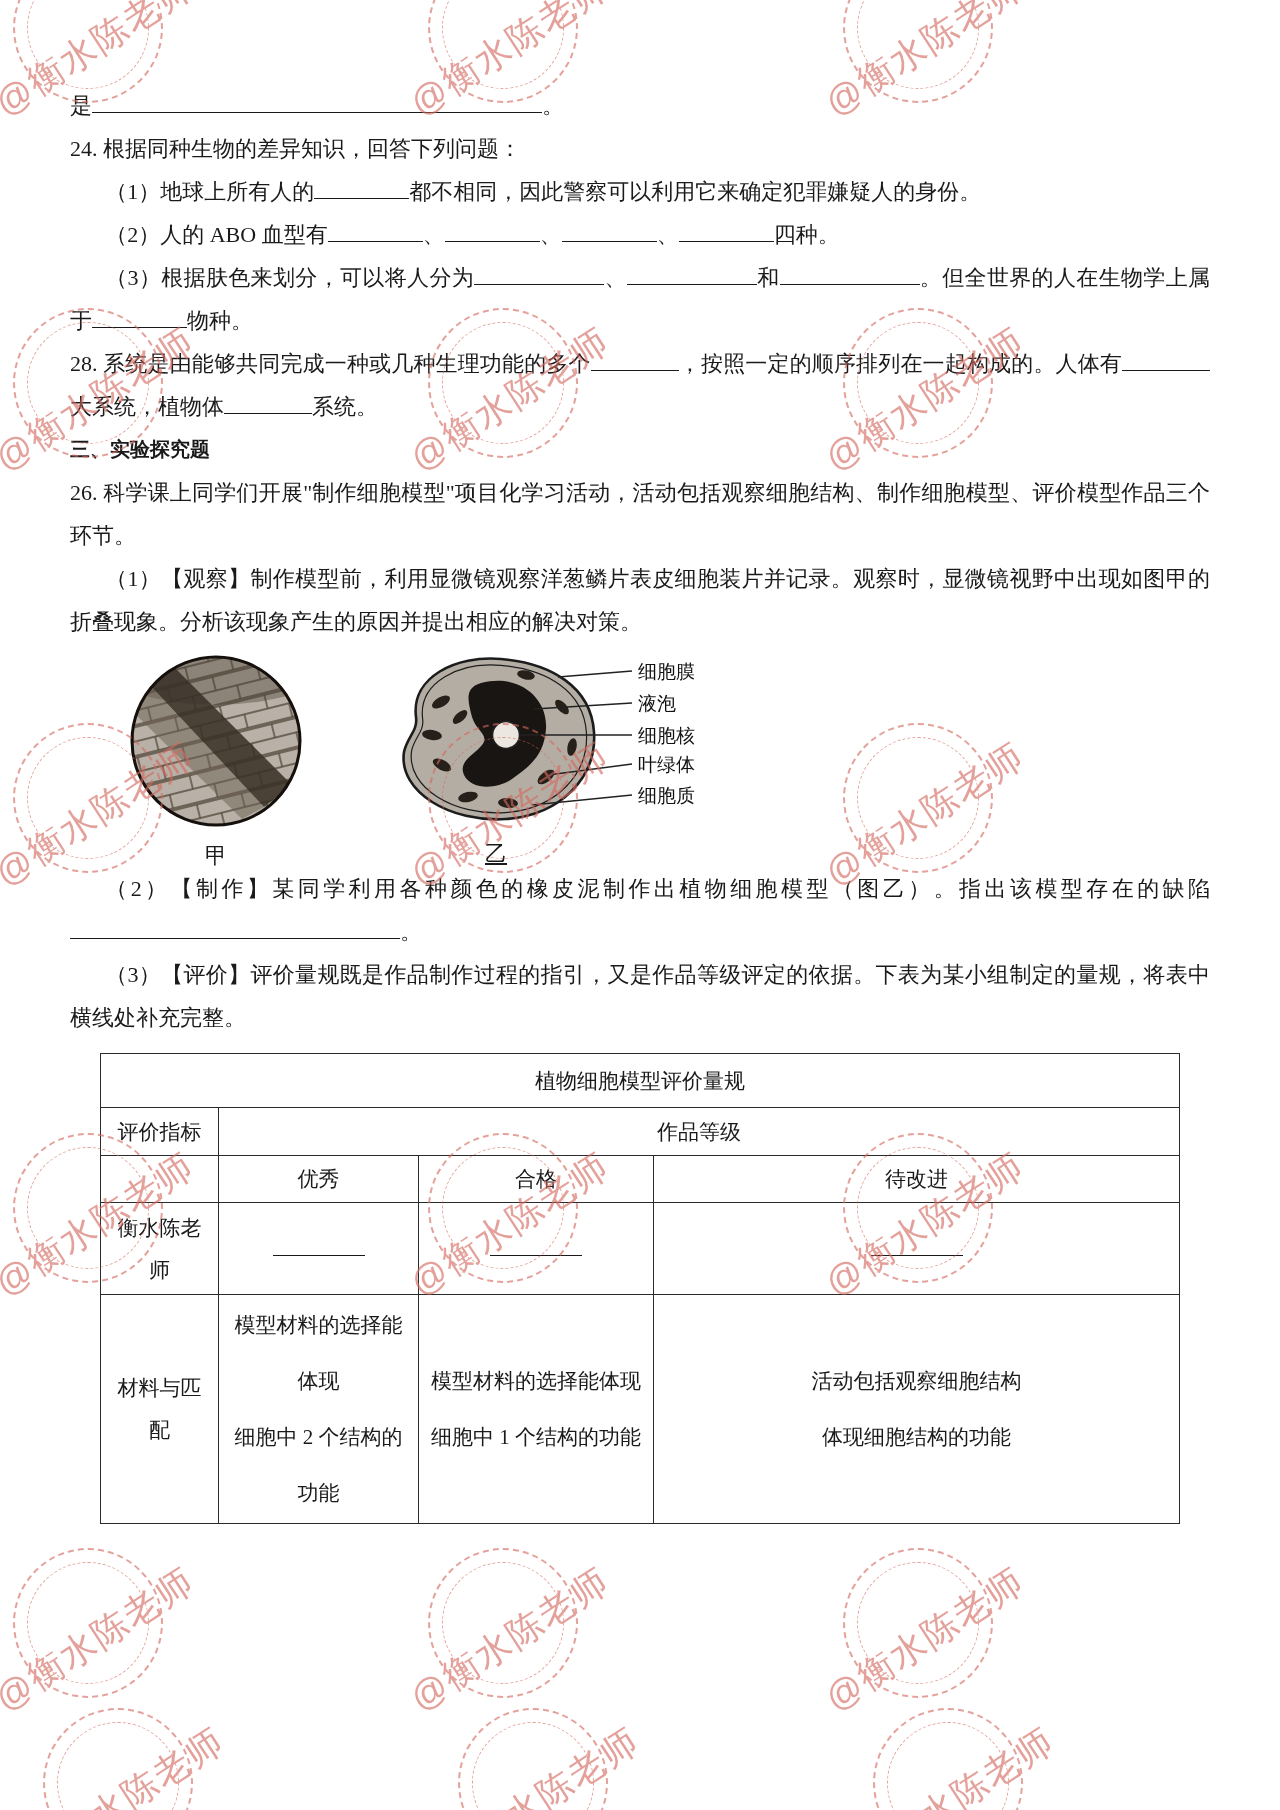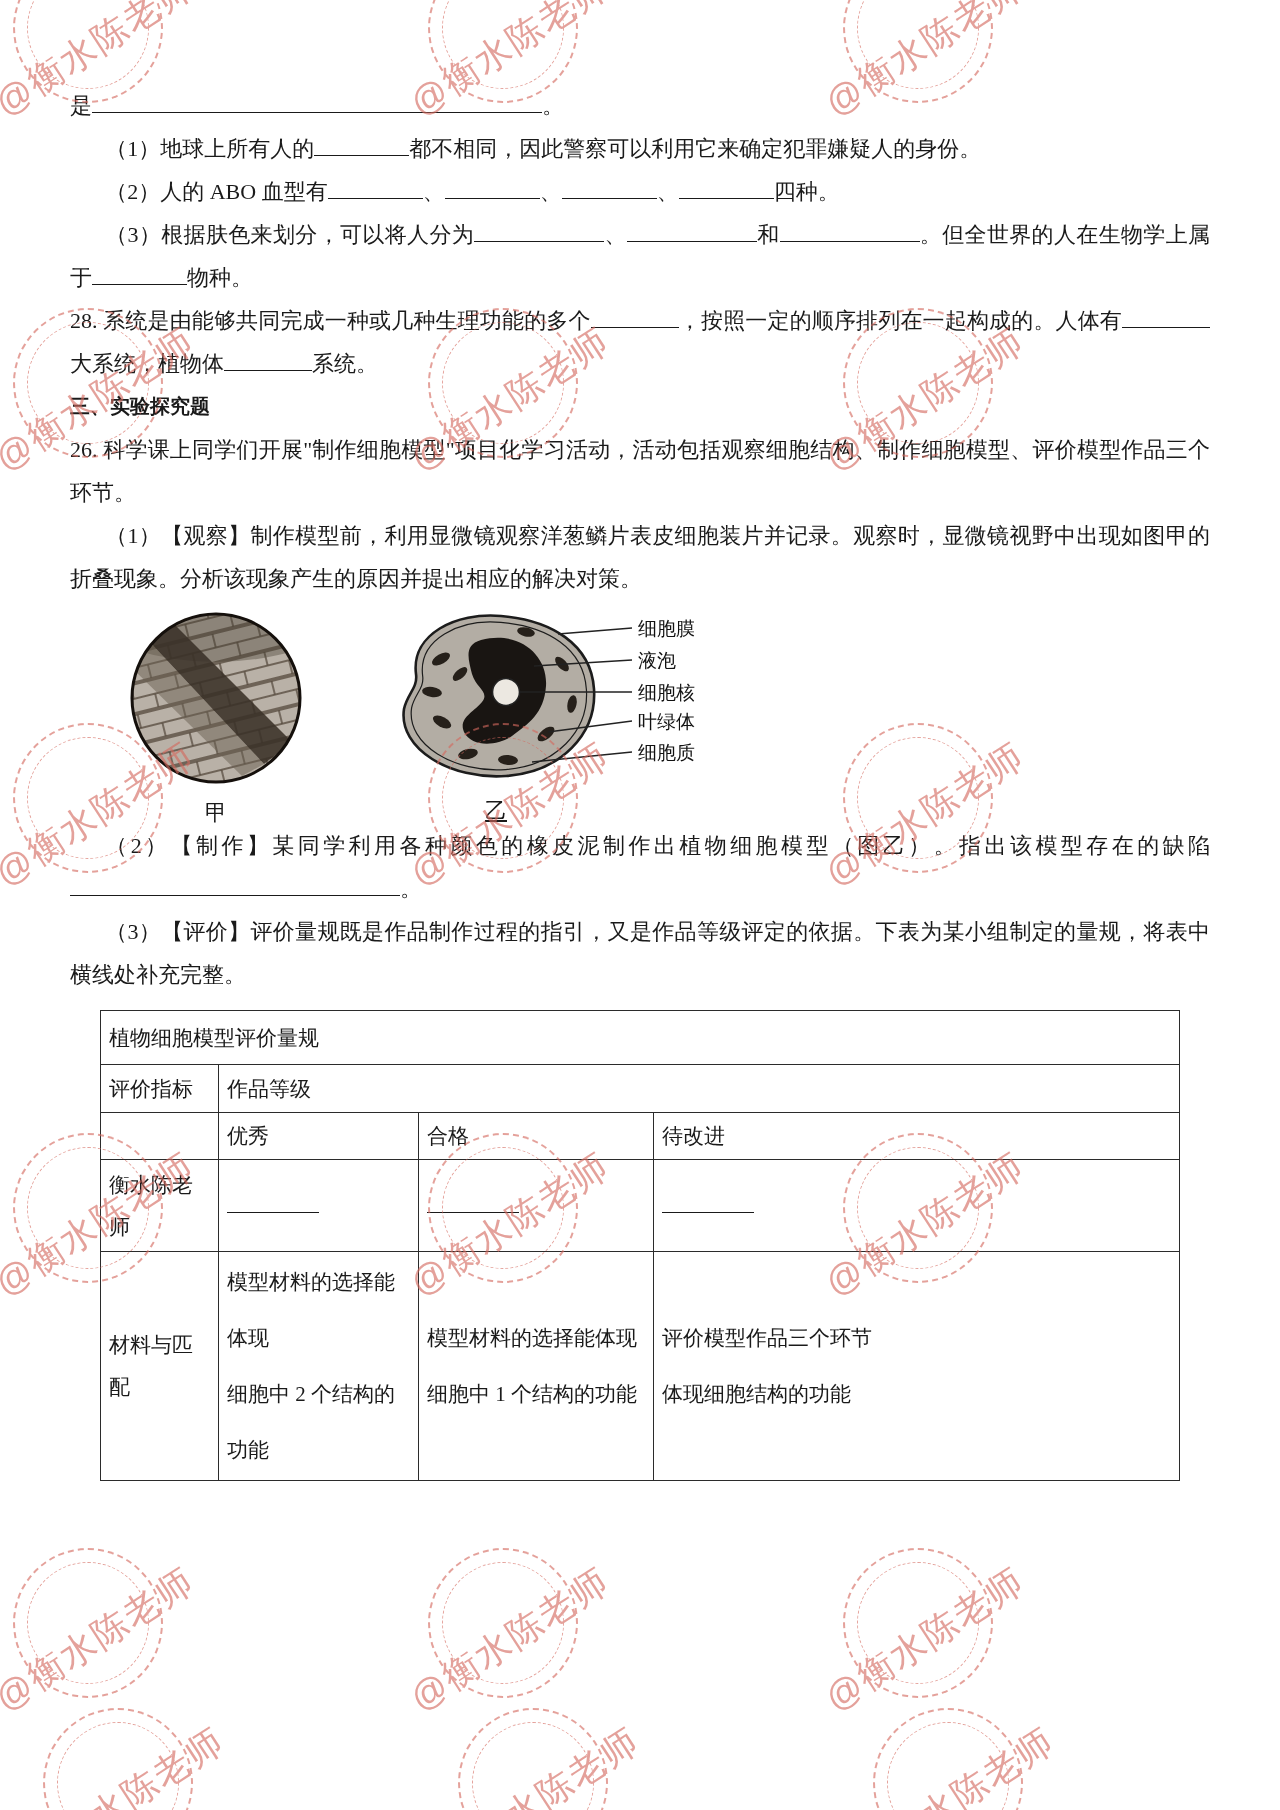--- a/index.html
+++ b/index.html
@@ -61,21 +61,21 @@
   
   table.rubric {
     border-collapse:collapse;
     width:1080px;
     margin:14px 0 0 30px;
     font-size:21px;
     table-layout:fixed;
   }
   table.rubric td {
     border:1px solid #2b2b2b;
-    text-align:left;
+    text-align:center;
     vertical-align:middle;
     padding:2px 8px;
     line-height:42px;
   }
   .t-title td { height:54px; }
   .t-head td  { height:48px; }
   .t-grades td{ height:46px; }
   .t-blanks td{ height:92px; line-height:54px; }
   .t-text td  { height:202px; line-height:52px; }
   .tline { display:block; line-height:56px; }
@@ -177,20 +177,21 @@
     <span class="wm-text">@衡水陈老师</span>
   </div>
     </div>
 
   <div class="content">
 
     <p>
       <span>是</span><span class="blank w450"></span><span>。</span>
     </p>
 
+    <p>24. 根据同种生物的差异知识，回答下列问题：</p>
 
     <p class="indent">
       <span>（1）地球上所有人的</span><span class="blank w95"></span><span>都不相同，因此警察可以利用它来确定犯罪嫌疑人的身份。</span>
     </p>
 
     <p class="indent">
       <span>（2）人的 ABO 血型有</span><span class="blank w95"></span><span>、</span><span class="blank w95"></span><span>、</span><span class="blank w95"></span><span>、</span><span class="blank w95"></span><span>四种。</span>
     </p>
 
     <p class="indent">
@@ -314,21 +315,21 @@
         <td>材料与匹配</td>
         <td>
           <span class="tline">模型材料的选择能体现</span>
           <span class="tline">细胞中 2 个结构的功能</span>
         </td>
         <td>
           <span class="tline">模型材料的选择能体现</span>
           <span class="tline">细胞中 1 个结构的功能</span>
         </td>
         <td>
-          <span class="tline">评价模型作品三个环节</span>
+          <span class="tline">活动包括观察细胞结构</span>
           <span class="tline">体现细胞结构的功能</span>
         </td>
       </tr>
     </tbody>
       </table>
 
   </div>
 </div>
 
 </body></html>

